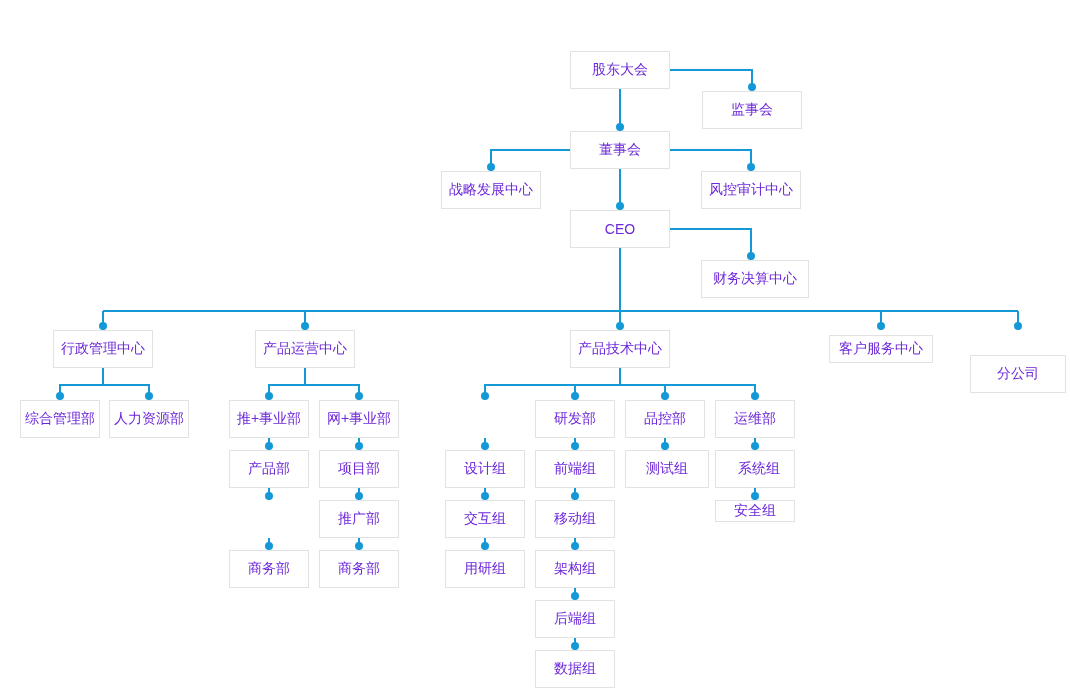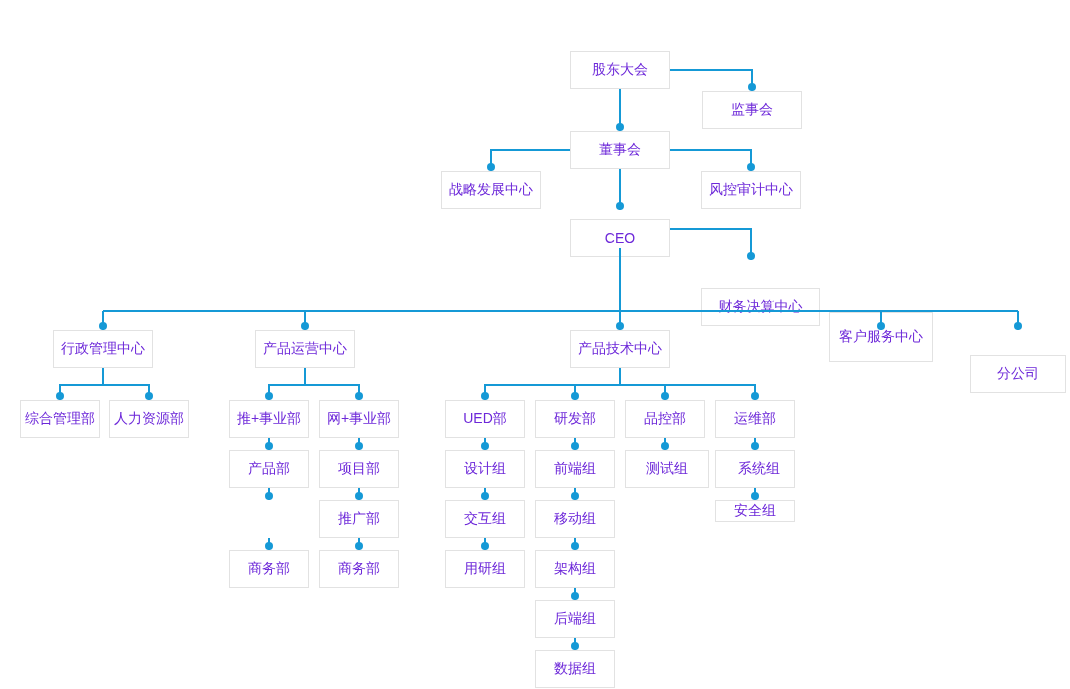--- a/index.html
+++ b/index.html
@@ -27,37 +27,36 @@
 </style>
 </head>
 <body>
 
 <div class="canvas">
     <div class="node" style="left: 570px; top: 51px; width: 100px; height: 38px;">股东大会</div>
     <div class="node" style="left: 702px; top: 91px; width: 100px; height: 38px;">监事会</div>
     <div class="node" style="left: 570px; top: 131px; width: 100px; height: 38px;">董事会</div>
     <div class="node" style="left: 441px; top: 171px; width: 100px; height: 38px;">战略发展中心</div>
     <div class="node" style="left: 701px; top: 171px; width: 100px; height: 38px;">风控审计中心</div>
-    <div class="node" style="left: 570px; top: 210px; width: 100px; height: 38px; margin-top: 9px;">CEO</div>
-    <div class="node" style="left: 701px; top: 260px; width: 119px; height: 38px; margin-top: 28px;">财务决算中心</div>
+    <div class="node" style="left: 570px; top: 210px; width: 100px; height: 38px;">CEO</div>
+    <div class="node" style="left: 701px; top: 260px; width: 108px; height: 38px;">财务决算中心</div>
     <div class="node" style="left: 53px; top: 330px; width: 100px; height: 38px;">行政管理中心</div>
     <div class="node" style="left: 255px; top: 330px; width: 100px; height: 38px;">产品运营中心</div>
     <div class="node" style="left: 570px; top: 330px; width: 100px; height: 38px;">产品技术中心</div>
-    <div class="node" style="left: 829px; top: 312px; width: 104px; height: 50px;">客户服务中心</div>
+    <div class="node" style="left: 829px; top: 335px; width: 104px; height: 28px;">客户服务中心</div>
     <div class="node" style="left: 970px; top: 330px; width: 96px; height: 38px; margin-top: 25px;">分公司</div>
     <div class="node" style="left: 20px; top: 400px; width: 80px; height: 38px;">综合管理部</div>
     <div class="node" style="left: 109px; top: 400px; width: 80px; height: 38px;">人力资源部</div>
     <div class="node" style="left: 229px; top: 400px; width: 80px; height: 38px;">推+事业部</div>
     <div class="node" style="left: 319px; top: 400px; width: 80px; height: 38px;">网+事业部</div>
     <div class="node" style="left: 229px; top: 450px; width: 80px; height: 38px;">产品部</div>
     <div class="node" style="left: 319px; top: 450px; width: 80px; height: 38px;">项目部</div>
     <div class="node" style="left: 319px; top: 500px; width: 80px; height: 38px;">推广部</div>
     <div class="node" style="left: 229px; top: 550px; width: 80px; height: 38px;">商务部</div>
     <div class="node" style="left: 319px; top: 550px; width: 80px; height: 38px;">商务部</div>
-    <div class="node" style="left: 445px; top: 400px; width: 80px; height: 38px;">UED部</div>
     <div class="node" style="left: 535px; top: 400px; width: 80px; height: 38px;">研发部</div>
     <div class="node" style="left: 625px; top: 400px; width: 80px; height: 38px;">品控部</div>
     <div class="node" style="left: 715px; top: 400px; width: 80px; height: 38px;">运维部</div>
     <div class="node" style="left: 445px; top: 450px; width: 80px; height: 38px;">设计组</div>
     <div class="node" style="left: 535px; top: 450px; width: 80px; height: 38px;">前端组</div>
     <div class="node" style="left: 625px; top: 450px; width: 84px; height: 38px;">测试组</div>
     <div class="node" style="left: 715px; top: 450px; width: 80px; height: 38px; padding-left: 8px;">系统组</div>
     <div class="node" style="left: 445px; top: 500px; width: 80px; height: 38px;">交互组</div>
     <div class="node" style="left: 535px; top: 500px; width: 80px; height: 38px;">移动组</div>
     <div class="node" style="left: 715px; top: 500px; width: 80px; height: 22px;">安全组</div>

